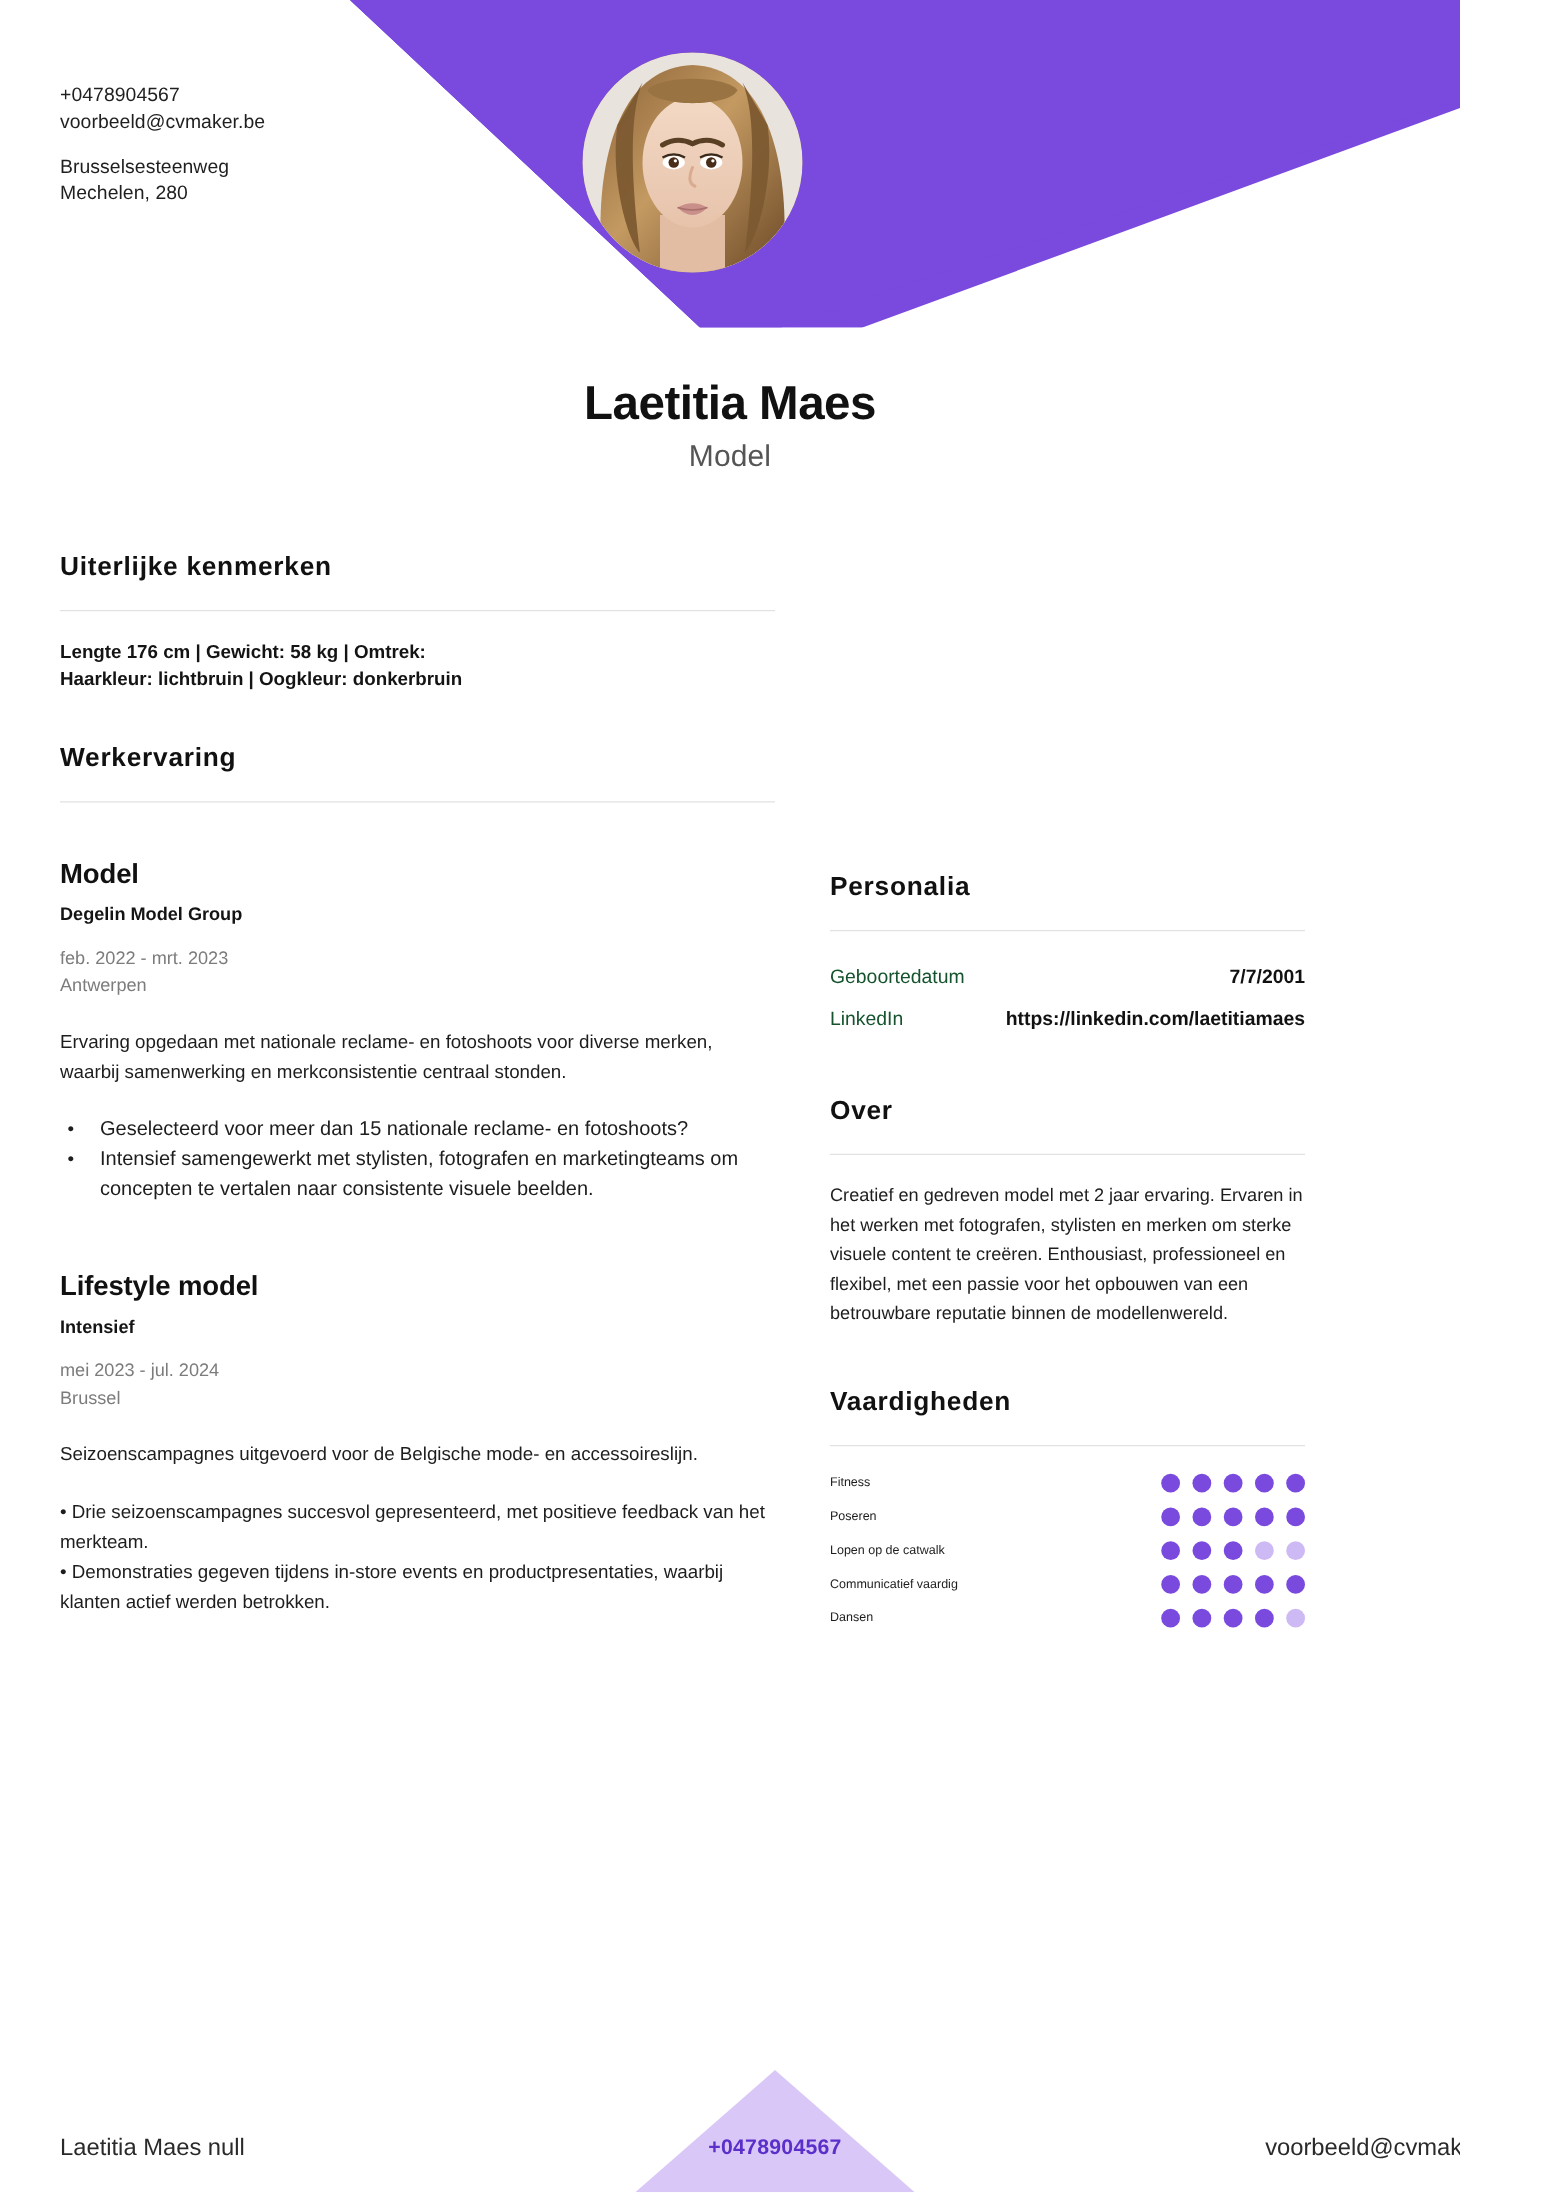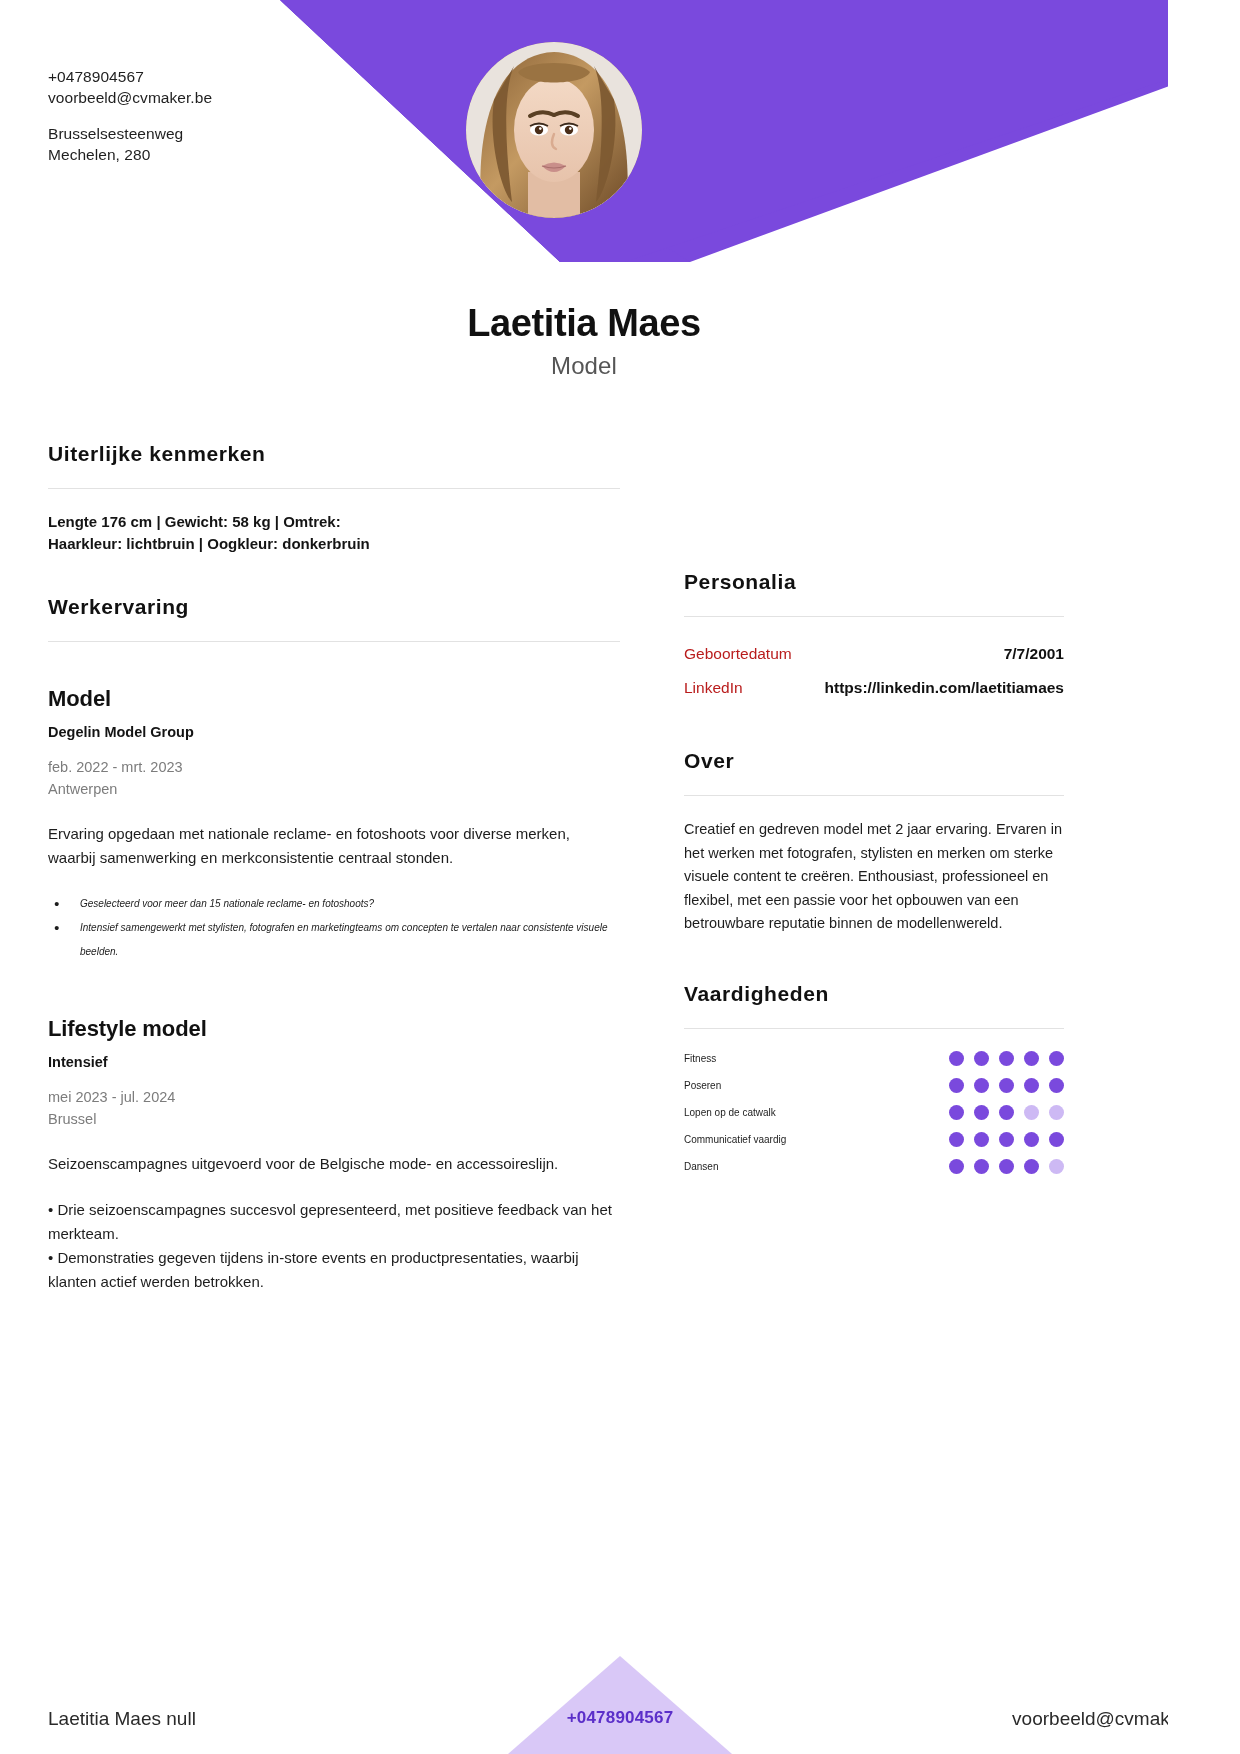--- a/index.html
+++ b/index.html
@@ -74,22 +74,22 @@
     color: #555555;
     margin-top: 8px;
     letter-spacing: 0.1px;
   }
 
   
   .columns {
     display: flex;
     margin-top: 62px;
     padding: 0 48px 0 48px;
-    gap: 64px;
-    align-items: center;
+    gap: 44px;
+    align-items: flex-end;
   }
   .col-left { width: 572px; flex: 0 0 572px; }
   .col-right { width: 380px; flex: 0 0 380px; }
 
   .section { margin-bottom: 8px; }
   .section-title {
     font-size: 21px;
     font-weight: 800;
     letter-spacing: 0.6px;
     color: #111111;
@@ -137,25 +137,24 @@
     margin-bottom: 22px;
   }
   ul.job-bullets {
     list-style: none;
     margin: 0 0 30px 0;
     padding: 0;
   }
   ul.job-bullets li {
     position: relative;
     padding-left: 32px;
-    font-size: 10px;
+    font-size: 16px;
     line-height: 24px;
     color: #1d1d1d;
     margin-bottom: 0px;
-    font-style: italic;
   }
   ul.job-bullets li:before {
     content: "\2022";
     position: absolute;
     left: 6px;
     top: 0;
     color: #1d1d1d;
     font-size: 15px;
   }
   .plain-bullets {
@@ -170,21 +169,21 @@
   
   .info-row {
     display: flex;
     justify-content: space-between;
     align-items: baseline;
     font-size: 15.5px;
     line-height: 30px;
     color: #1d1d1d;
     margin-bottom: 4px;
   }
-  .info-label { color: #b91c1c; font-weight: 400; }
+  .info-label { color: #14532d; font-weight: 400; }
   .info-value { font-weight: 700; color: #111111; text-align: right; }
   .about-text {
     font-size: 14.5px;
     line-height: 23.5px;
     color: #1d1d1d;
   }
   .skill-row {
     display: flex;
     align-items: center;
     justify-content: space-between;

